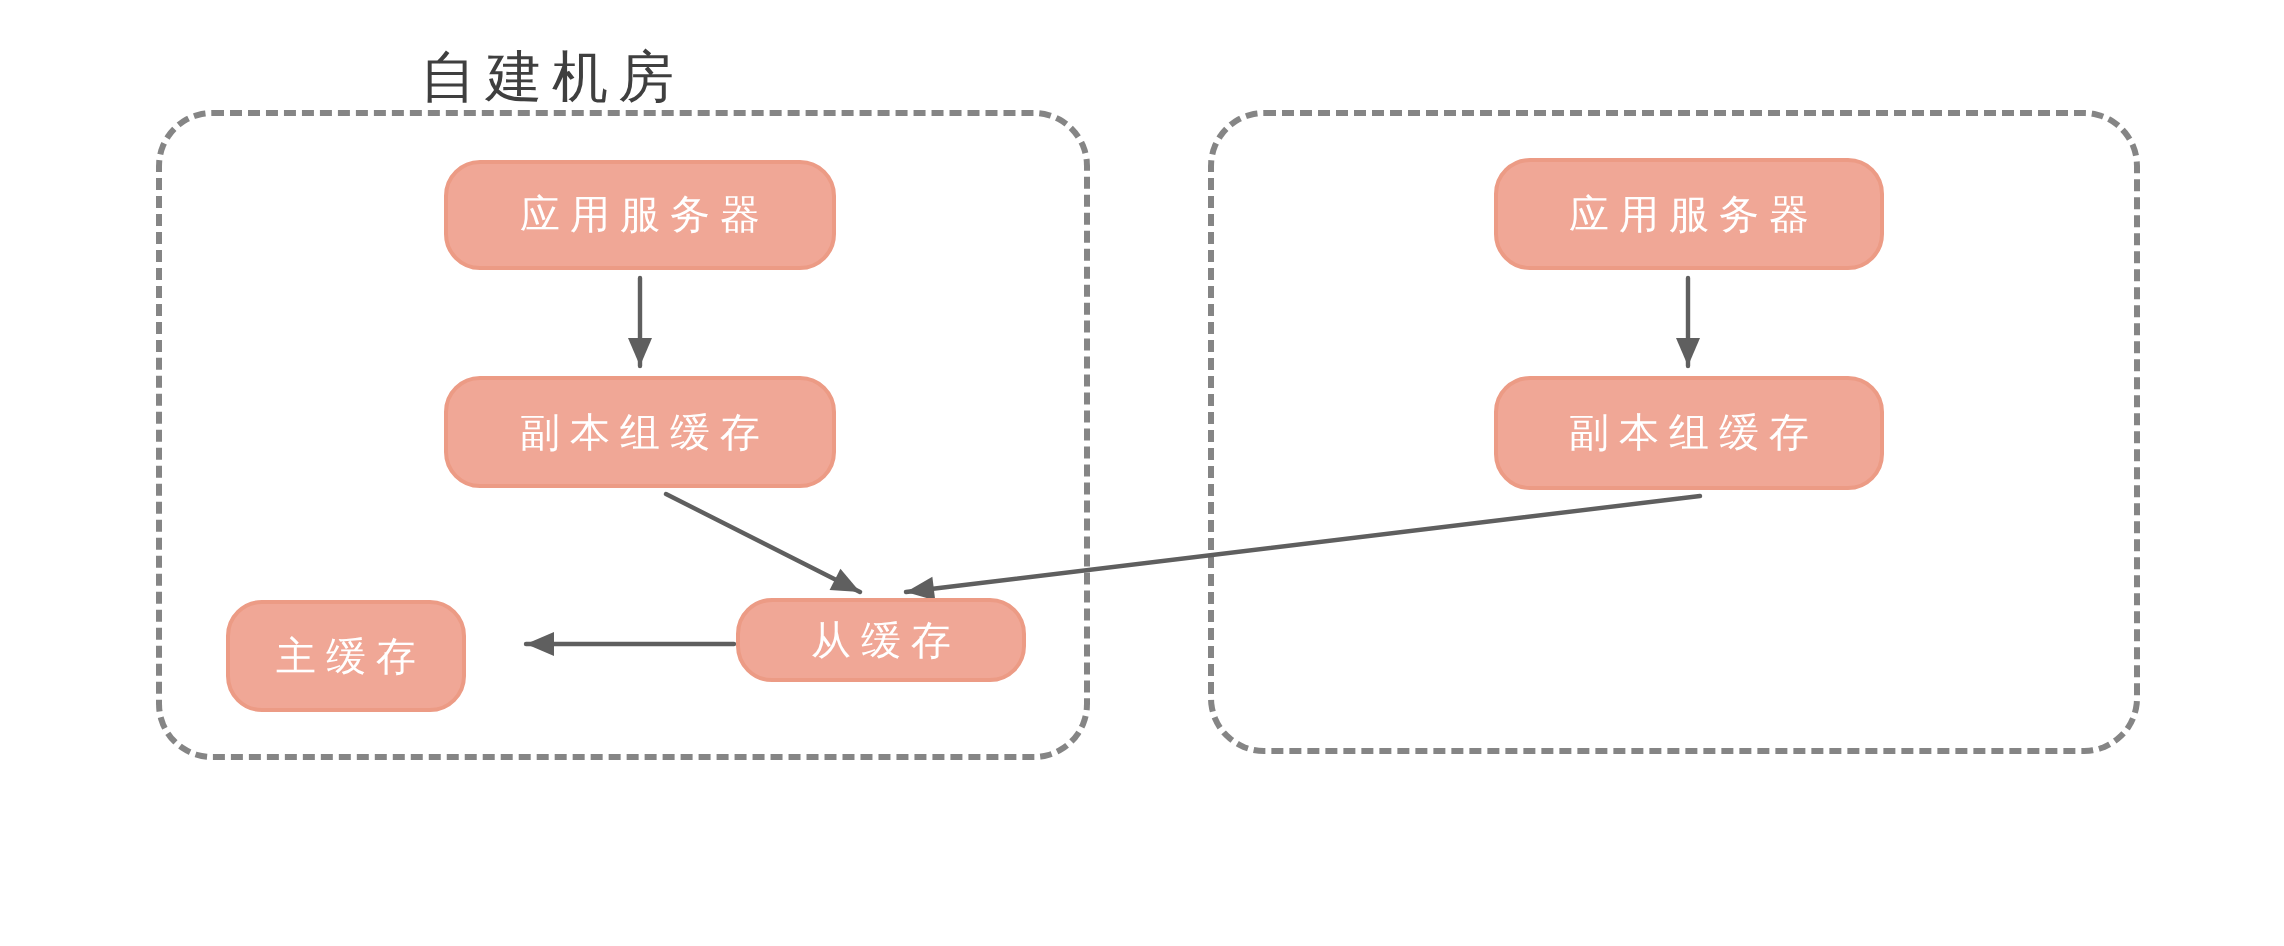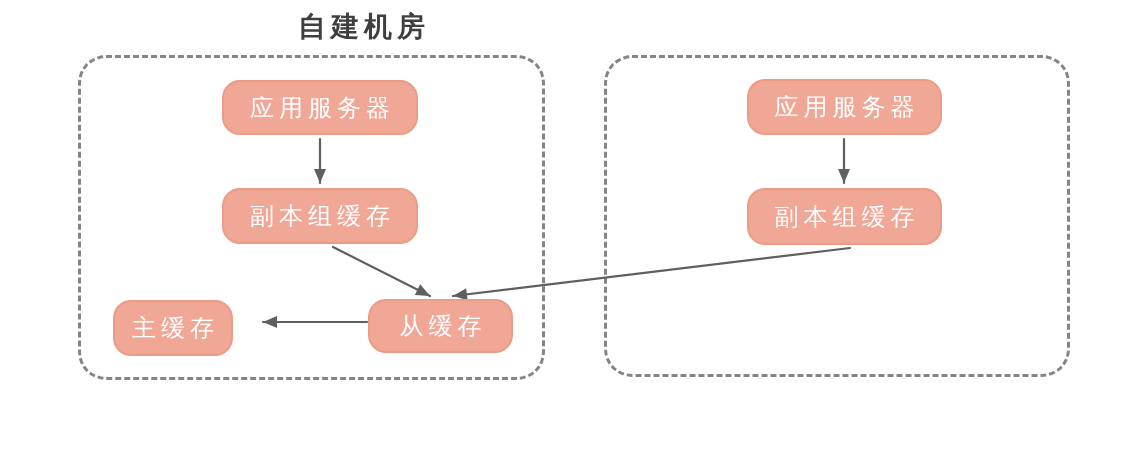--- a/index.html
+++ b/index.html
@@ -27,48 +27,47 @@
   .group-box {
     position: absolute;
     border: 3px dashed var(--group-border);
     border-radius: 28px;
     background: transparent;
   }
   .group-box.left  { left: 78px;  top: 55px; width: 467px; height: 325px; }
   .group-box.right { left: 604px; top: 55px; width: 466px; height: 322px; }
   .group-title {
     position: absolute;
-    top: 8px;
+    top: 20px;
     width: 220px;
-    text-align: right;
+    text-align: left;
     font-size: 28px;
     letter-spacing: 5px;
     color: var(--title-text);
     white-space: nowrap;
-    font-weight: bold;
   }
   .group-title.left  { left: 210px; }
   .group-title.right { left: 734px; }
   .node {
     position: absolute;
     background: var(--node-fill);
     border: 2px solid var(--node-border);
     border-radius: 18px;
     display: flex;
     align-items: center;
     justify-content: center;
     color: var(--node-text);
-    font-size: 24px;
+    font-size: 20px;
     letter-spacing: 5px;
     text-indent: 5px;
     white-space: nowrap;
   }
   .node.app-l    { left: 222px; top: 80px;  width: 196px; height: 55px; }
   .node.rep-l    { left: 222px; top: 188px; width: 196px; height: 56px; }
-  .node.slave    { left: 368px; top: 299px; width: 145px; height: 54px; }
+  .node.slave    { left: 368px; top: 299px; width: 145px; height: 42px; }
   .node.master   { left: 113px; top: 300px; width: 120px; height: 56px; }
   .node.app-r    { left: 747px; top: 79px;  width: 195px; height: 56px; }
   .node.rep-r    { left: 747px; top: 188px; width: 195px; height: 57px; }
   .arrows-layer {
     position: absolute;
     left: 0; top: 0;
     width: 1142px; height: 473px;
     pointer-events: none;
   }
   .arrow-line {

